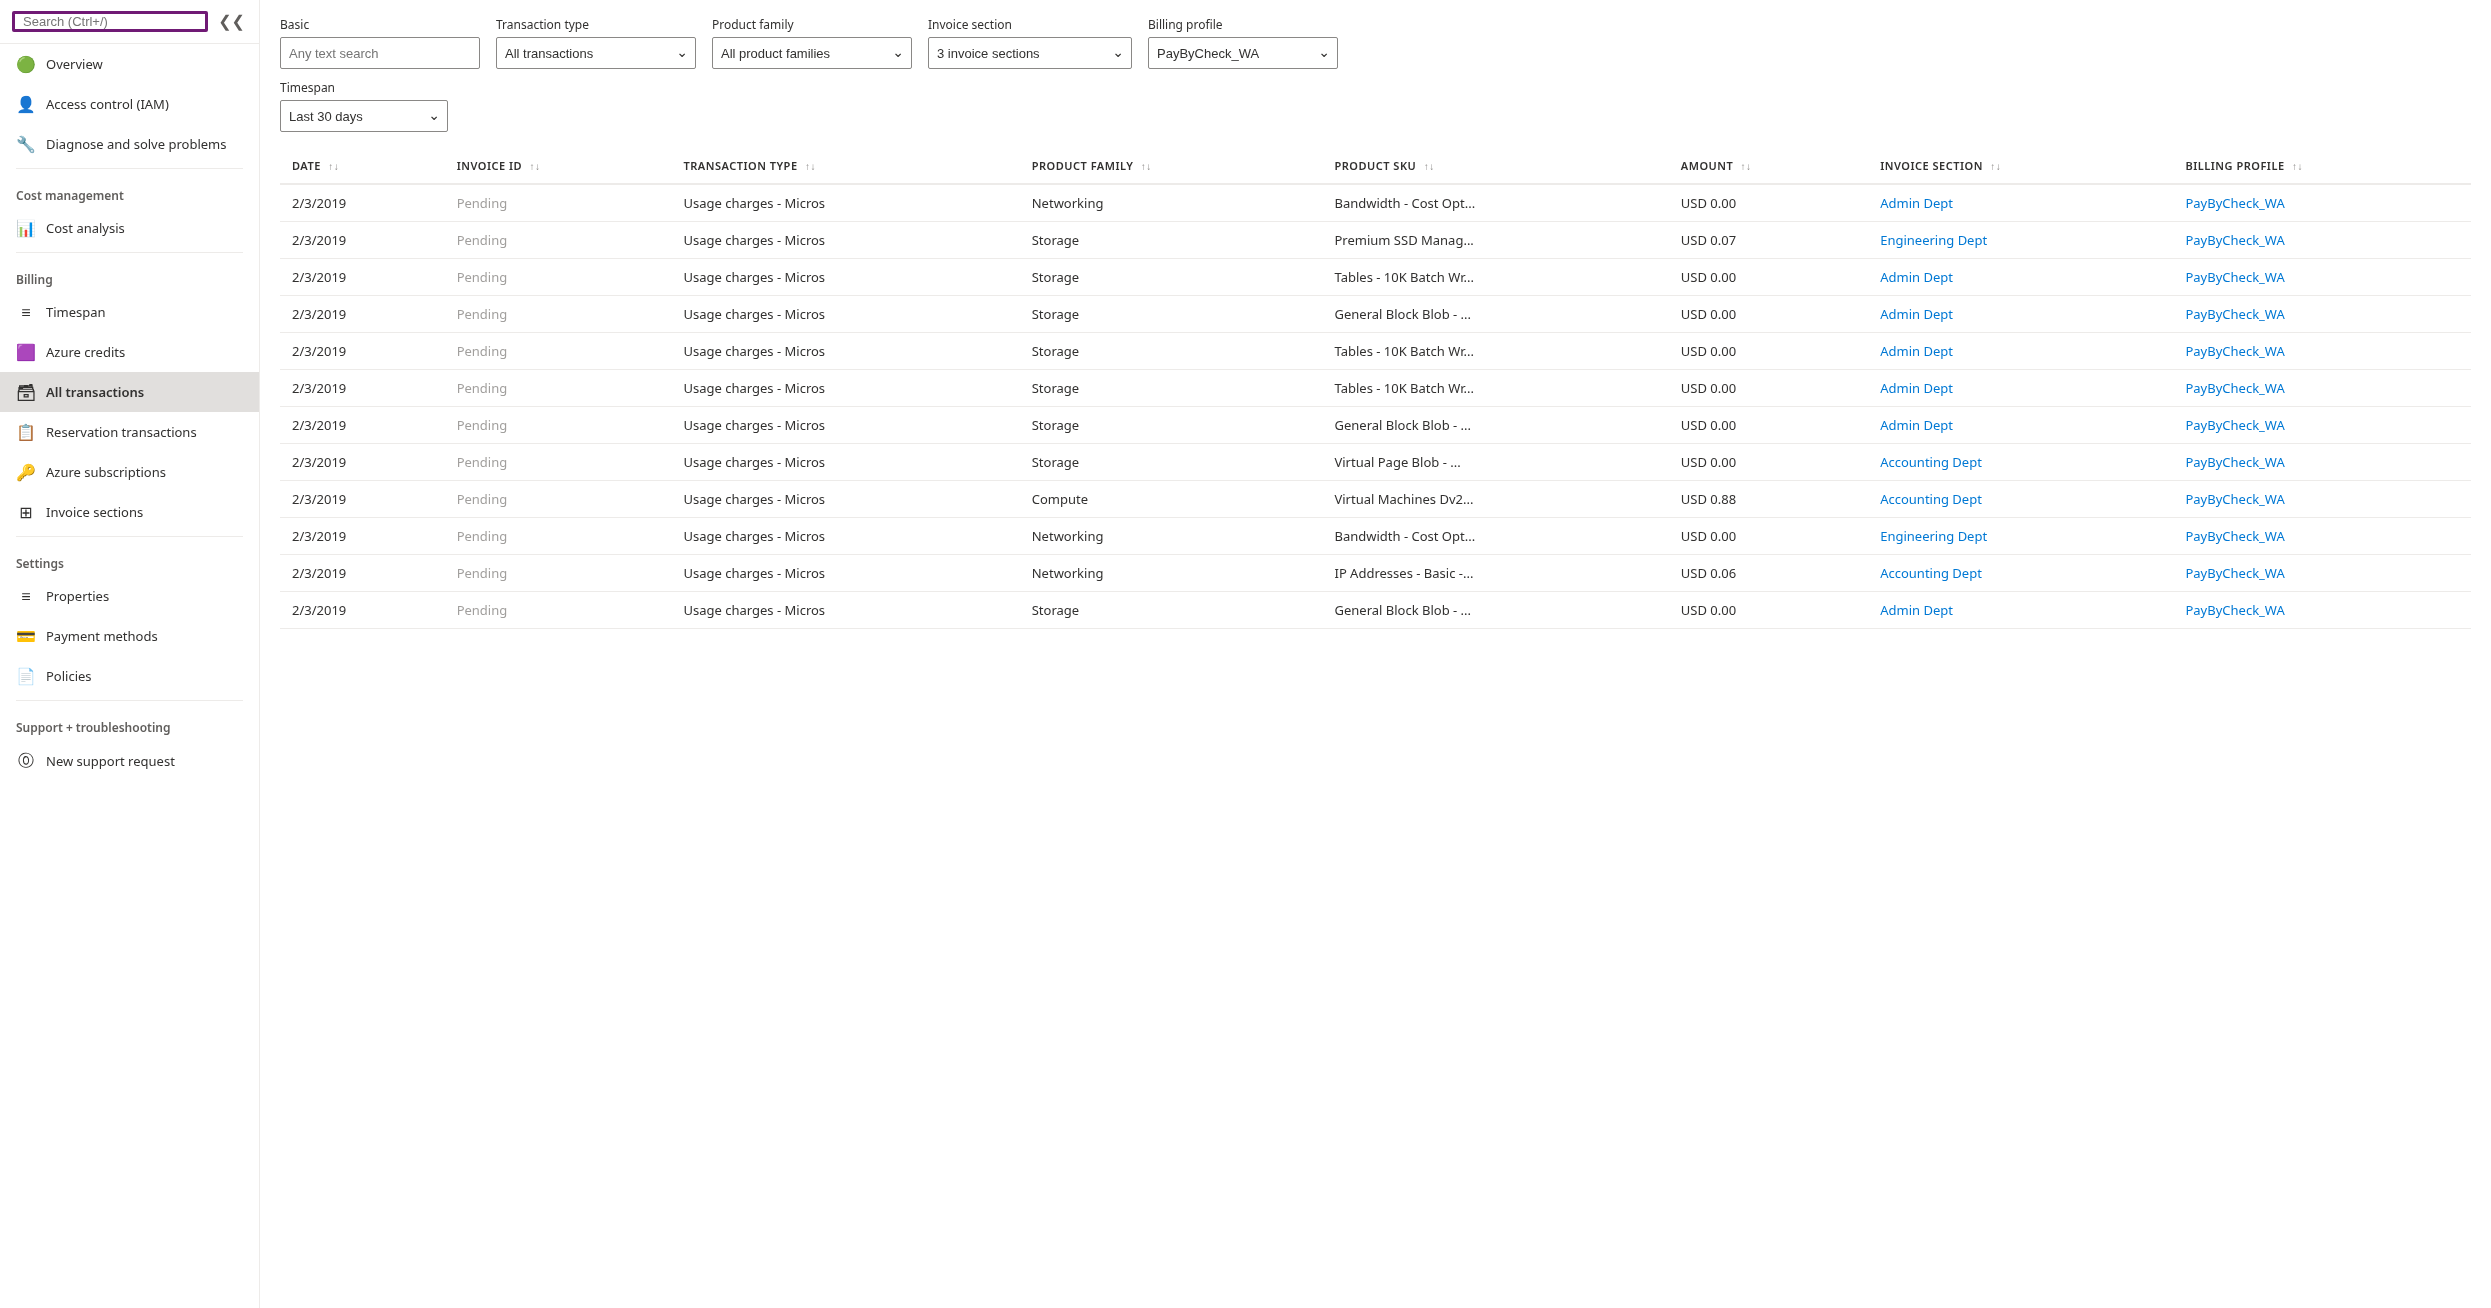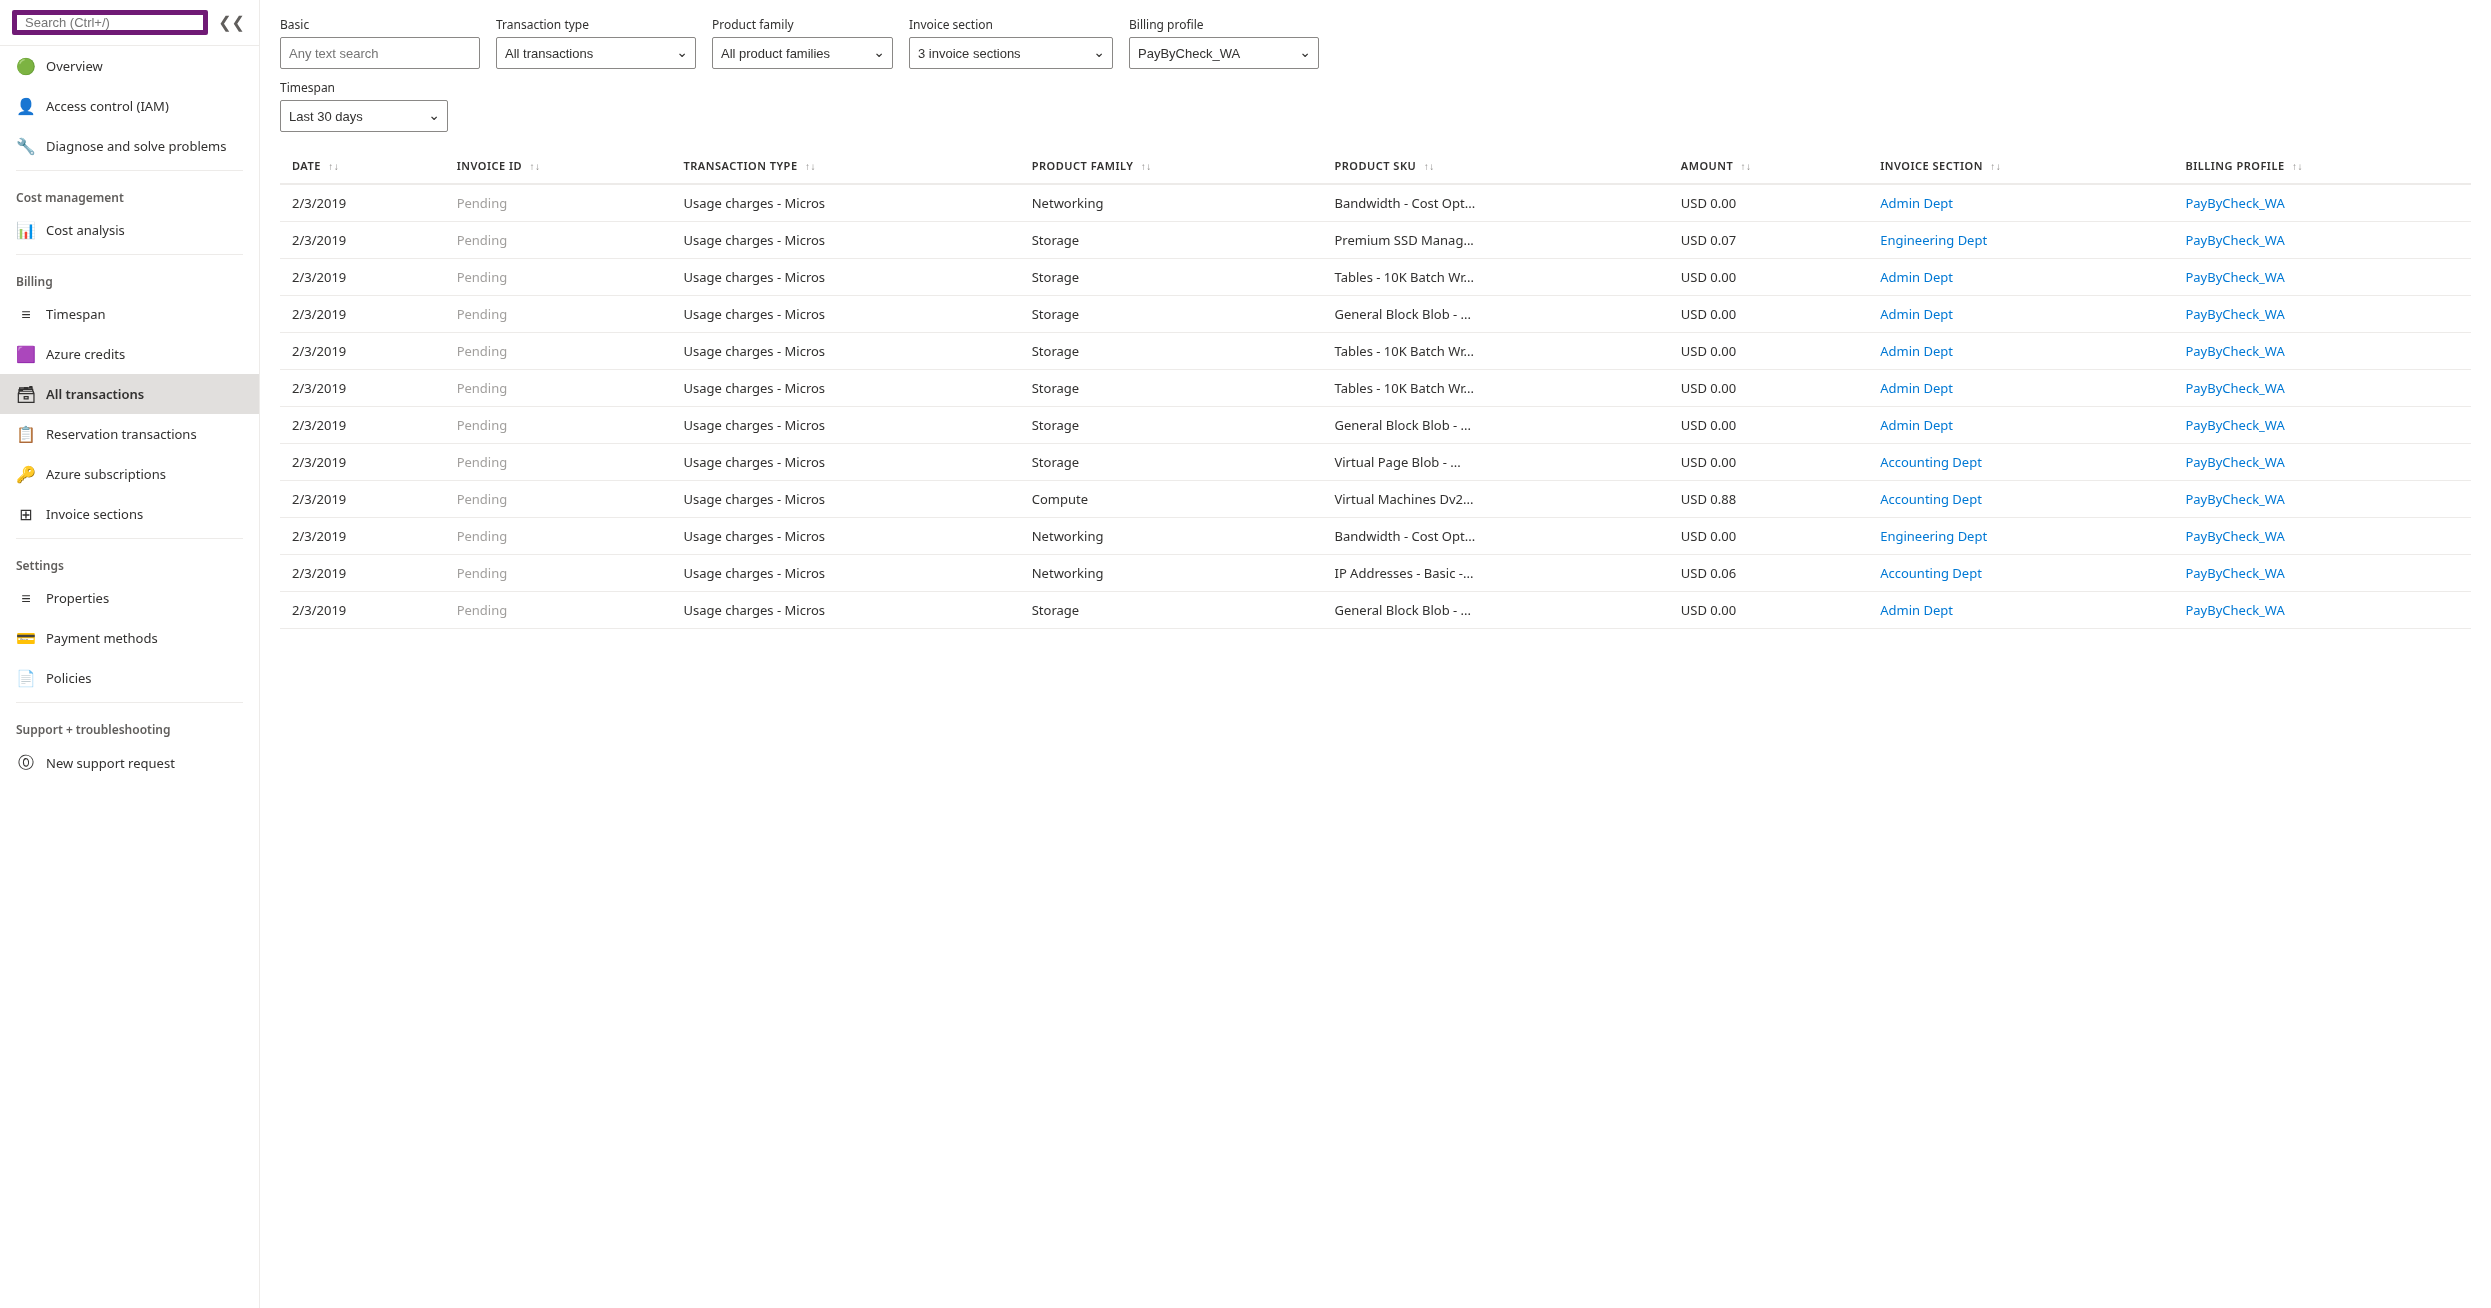--- a/index.html
+++ b/index.html
@@ -17,21 +17,21 @@
       padding-bottom: 20px;
     }
     .sidebar-search {
       display: flex;
       align-items: center;
       gap: 8px;
       padding: 10px 12px;
       border-bottom: 1px solid #edebe9;
     }
     .sidebar-search input {
-      border: 5px solid #701a75;
+      border: 3px solid #701a75;
       border-radius: 2px;
       padding: 0 8px;
       font-size: 13px;
       color: #000000;
       width: 100%;
       outline: none;
     }
     .collapse-btn {
       background: none;
       border: none;
@@ -278,21 +278,21 @@
             <option>Purchase</option>
             <option>Usage charges</option>
             <option>Refund</option>
           </select>
         </div>
       </div>
 
       <div class="filter-group">
         <label class="filter-label">Product family</label>
         <div class="select-wrapper">
-          <select class="filter-select" style="width:181px;">
+          <select class="filter-select" style="width:200px;">
             <option>All product families</option>
             <option>Compute</option>
             <option>Networking</option>
             <option>Storage</option>
           </select>
         </div>
       </div>
 
       <div class="filter-group">
         <label class="filter-label">Invoice section</label>

